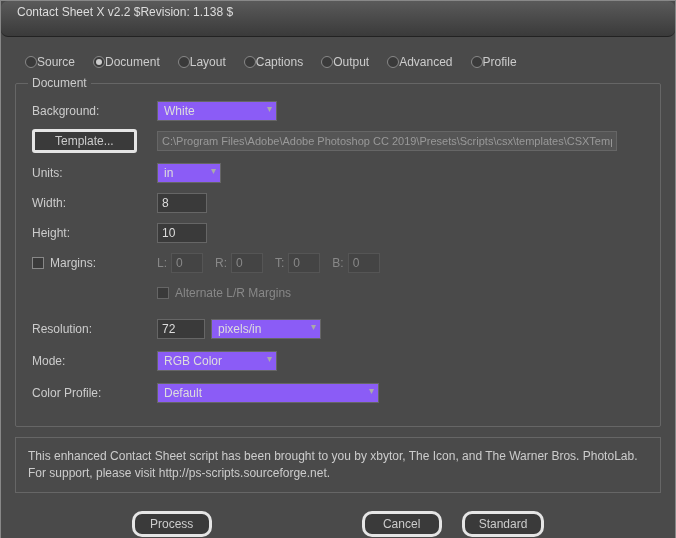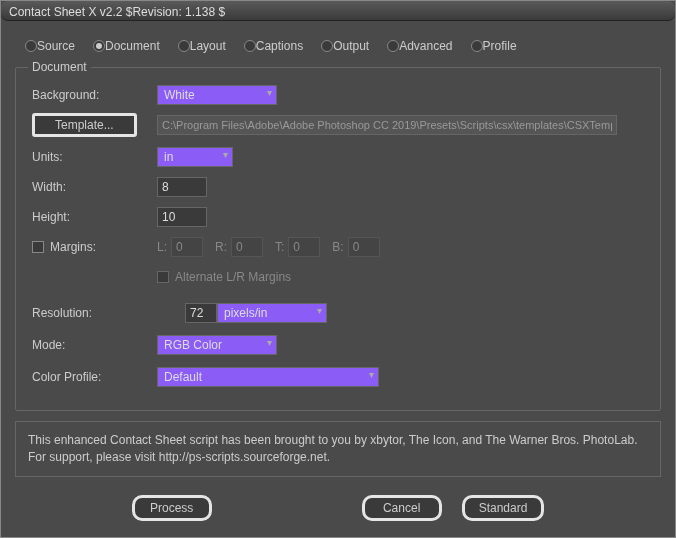--- a/index.html
+++ b/index.html
@@ -1,18 +1,18 @@
 <!DOCTYPE html>
 <html><head>
 <meta charset="utf-8">
 <style>
 * { box-sizing: border-box; margin: 0; padding: 0; font-family: Arial, sans-serif; }
 body { background: #222; width: 676px; height: 538px; overflow: hidden; }
 .window { width: 676px; height: 538px; background: #4a4a4a; border: 1px solid #888; }
-.titlebar { height: 20px; background: linear-gradient(to bottom, #5a5a5a, #3a3a3a); color: #ddd; font-size: 12px; padding: 4px 8px; border-bottom: 1px solid #222; border-radius: 7px; }
+.titlebar { height: 36px; background: linear-gradient(to bottom, #5a5a5a, #3a3a3a); color: #ddd; font-size: 12px; padding: 4px 16px; border-bottom: 1px solid #222; border-radius: 7px; }
 .content { padding: 12px 14px; height: calc(100% - 24px); display: flex; flex-direction: column; background: #4a4a4a; }
 .tabs { display: flex; gap: 18px; padding: 6px 10px 14px 10px; }
 .tab { display: flex; align-items: center; color: #ccc; font-size: 12px; cursor: pointer; }
 .radio { width: 12px; height: 12px; border-radius: 50%; border: 1px solid #888; background: #3a3a3a; display: flex; align-items: center; justify-content: center; flex-shrink: 0; }
 .radio.selected::after { content: ''; width: 6px; height: 6px; border-radius: 50%; background: #ccc; }
 .groupbox { border: 1px solid #666; border-radius: 2px; padding: 14px 16px 16px 16px; position: relative; margin-bottom: 10px; }
 .group-label { position: absolute; top: -8px; left: 12px; background: #4a4a4a; padding: 0 4px; color: #ccc; font-size: 12px; }
 .row { display: flex; align-items: center; min-height: 26px; margin-bottom: 4px; }
 .label { width: 125px; color: #ccc; font-size: 12px; }
 .label.disabled { color: #888; }
@@ -81,21 +81,21 @@
 
       <div class="row">
         <span class="label">
           <button class="btn small" style="min-width:100px">Template...</button>
         </span>
         <input class="input path" readonly="" value="C:\Program Files\Adobe\Adobe Photoshop CC 2019\Presets\Scripts\csx\templates\CSXTemplate-D" style="">
       </div>
 
       <div class="row" style="margin-top:6px">
         <span class="label">Units:</span>
-        <span class="select-wrap"><select class="select" style="width:76px"><option>in</option></select></span>
+        <span class="select-wrap"><select class="select" style="width:64px"><option>in</option></select></span>
       </div>
 
       <div class="row">
         <span class="label">Width:</span>
         <input class="input" style="width: 50px;" value="8">
       </div>
 
       <div class="row">
         <span class="label">Height:</span>
         <input class="input" style="width: 50px;" value="10">
@@ -119,22 +119,22 @@
       </div>
 
       <div class="row">
         <span class="label"></span>
         <span class="checkbox disabled"></span>
         <span class="label disabled" style="width:auto">Alternate L/R Margins</span>
       </div>
 
       <div class="row" style="margin-top:10px">
         <span class="label">Resolution:</span>
-        <input class="input" style="width: 32px; margin-left: 28px;" value="72">
-        <span class="select-wrap" style=""><select class="select" style="width:110px"><option>pixels/in</option></select></span>
+        <input class="input" style="width: 48px;" value="72">
+        <span class="select-wrap" style="margin-left:6px"><select class="select" style="width:110px"><option>pixels/in</option></select></span>
       </div>
 
       <div class="row" style="margin-top:6px">
         <span class="label">Mode:</span>
         <span class="select-wrap"><select class="select" style="width:120px"><option>RGB Color</option></select></span>
       </div>
 
       <div class="row" style="margin-top:6px">
         <span class="label">Color Profile:</span>
         <span class="select-wrap"><select class="select" style="width:222px"><option>Default</option></select></span>

